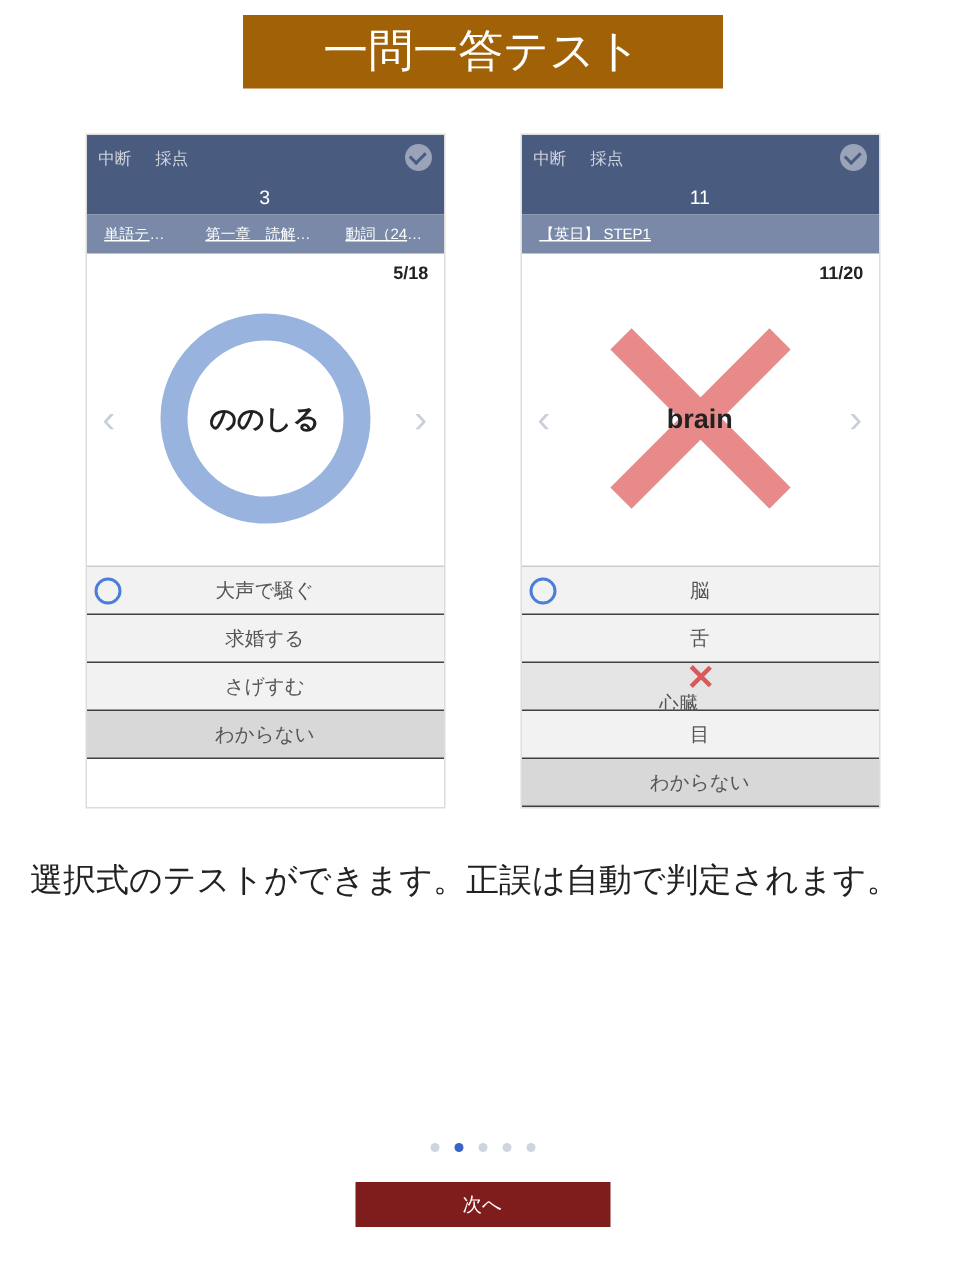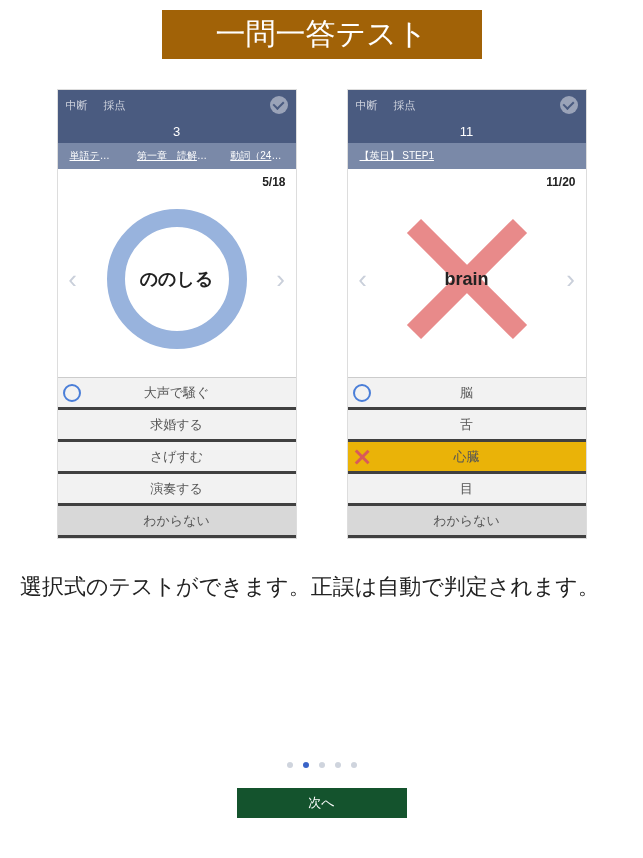--- a/index.html
+++ b/index.html
@@ -157,21 +157,21 @@
     font-size: 18px;
     font-weight: 600;
     color: #222;
   }
   .answers {
     border-top: 1px solid #ccc;
   }
   .answer {
     display: flex;
     align-items: center;
-    border-bottom: 3px solid #404040;
+    border-bottom: 1px solid #404040;
     font-size: 13px;
     color: #555;
     height: 32px;
     background: #f2f2f2;
     position: relative;
   }
   .answer .mark {
     width: 28px;
     display: flex;
     align-items: center;
@@ -193,21 +193,21 @@
   }
   .mark-x::before, .mark-x::after {
     content: "";
     position: absolute;
     left: 50%; top: 0;
     width: 2.5px; height: 18px;
     background: #d85a5a;
   }
   .mark-x::before { transform: translateX(-50%) rotate(45deg); }
   .mark-x::after  { transform: translateX(-50%) rotate(-45deg); }
-  .answer.wrong { background: #eab308; }
+  .answer.wrong { background: #e5e5e5; flex-direction: column; }
   .answer.dontknow { background: #d8d8d8; }
   .description {
     margin: 30px 20px 0;
     font-size: 22px;
     line-height: 1.6;
     color: #222;
   }
   .pager {
     position: absolute;
     bottom: 90px;
@@ -221,21 +221,21 @@
     border-radius: 50%;
     background: #cfd4dd;
   }
   .dot.active { background: #3a64c8; }
   .next-btn {
     position: absolute;
     bottom: 40px;
     left: 50%;
     transform: translateX(-50%);
     width: 170px;
-    background: #14532d;
+    background: #7f1d1d;
     color: #fff;
     text-align: center;
     font-size: 13px;
     padding: 6px 0;
     border: none;
   }
 </style>
 </head>
 <body>
 
@@ -272,24 +272,20 @@
           </span>
         <span class="label">大声で騒ぐ</span>
       </div>
       <div class="answer">
         <span class="mark"></span>
         <span class="label">求婚する</span>
       </div>
       <div class="answer">
         <span class="mark"></span>
         <span class="label">さげすむ</span>
-      </div>
-      <div class="answer">
-        <span class="mark"></span>
-        <span class="label">演奏する</span>
       </div>
       <div class="answer dontknow">
         <span class="mark"></span>
         <span class="label">わからない</span>
       </div>
     </div>
   </div>
 
   <div class="phone">
     <div class="toolbar">

